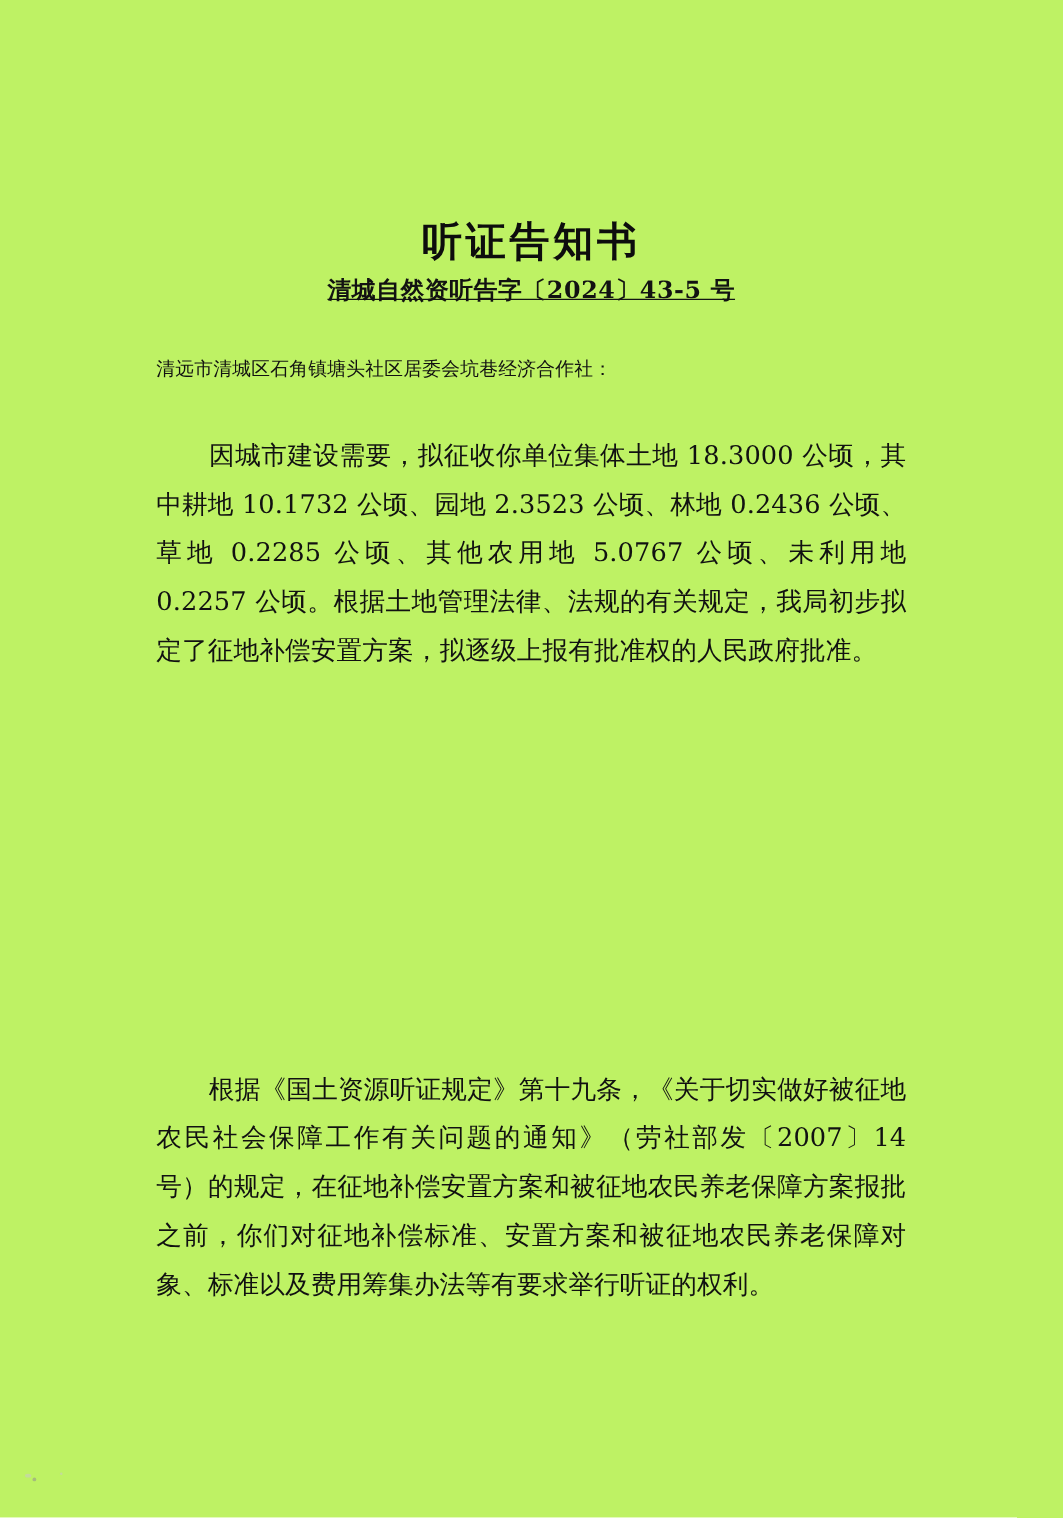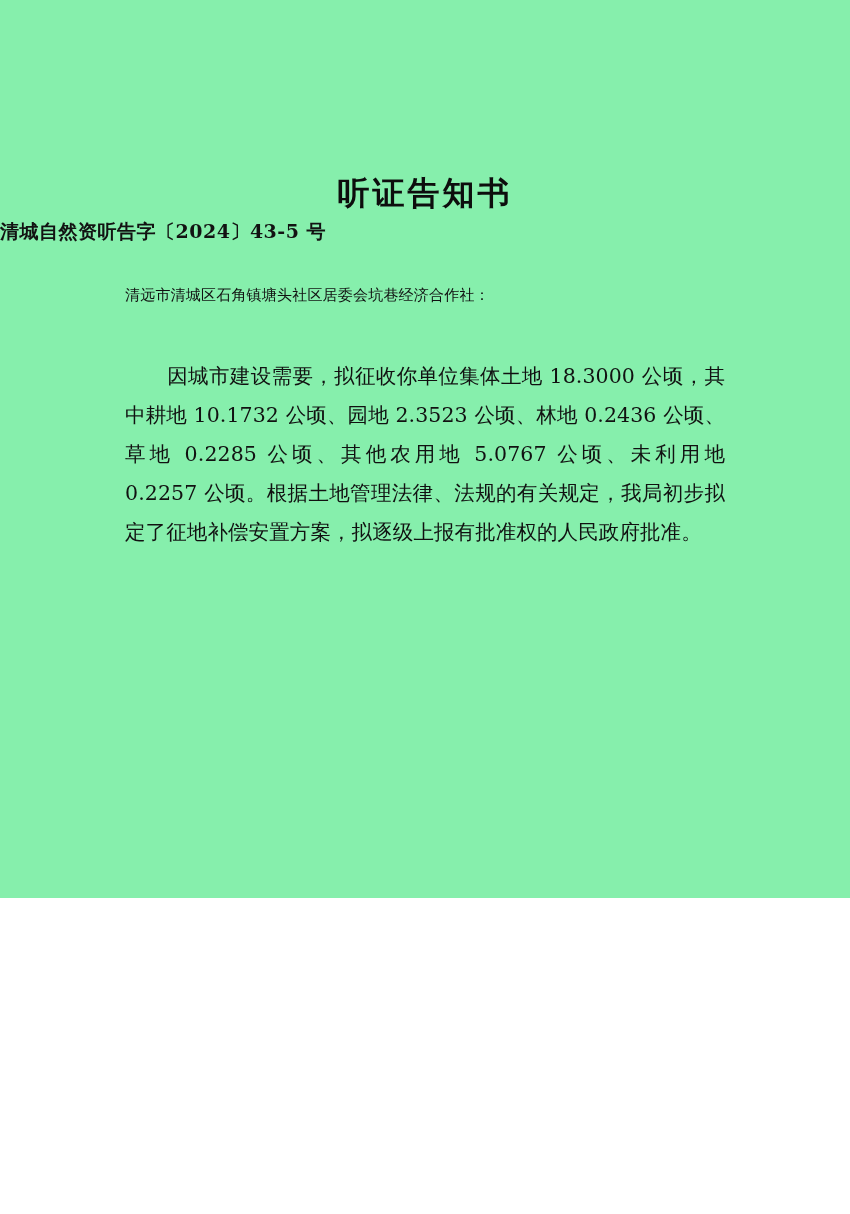--- a/index.html
+++ b/index.html
@@ -9,47 +9,49 @@
     background: #ffffff;
   }
   body {
     font-family: "DejaVu Serif", "Liberation Serif", serif;
     color: #111111;
     -webkit-font-smoothing: antialiased;
   }
   #page {
     position: relative;
     width: 850px;
-    height: 898px;
-    background: #86efac;
+    height: 1214px;
+    background: #bef264;
     overflow: hidden;
     box-sizing: border-box;
   }
   .doc-title {
     position: absolute;
     left: 0;
     right: 0;
     top: 151px;
     text-align: center;
     font-family: "DejaVu Sans", "Liberation Sans", sans-serif;
     font-weight: bold;
     font-size: 32px;
     letter-spacing: 3px;
     color: #0d0d0d;
   }
   .doc-number {
     position: absolute;
     left: 0;
     right: 0;
     top: 219px;
+    text-align: center;
     font-family: "DejaVu Serif", "Liberation Serif", serif;
     font-weight: bold;
     font-size: 19px;
     letter-spacing: 0.5px;
     color: #121212;
+    text-decoration: underline;
   }
   .recipient {
     position: absolute;
     left: 125px;
     top: 276px;
     font-size: 15px;
     line-height: 39px;
     letter-spacing: 0.2px;
     white-space: nowrap;
     color: #111111;
@@ -63,21 +65,21 @@
     text-align: justify;
     text-justify: inter-ideograph;
     text-align-last: left;
     letter-spacing: 0.1px;
     color: #111111;
   }
   .para .indent {
     display: inline-block;
     width: 42px;
   }
-  #para-1 { top: 336px; }
+  #para-1 { top: 324px; }
   #para-2 { top: 519px; }
   #para-3 { top: 831px; }
 
   
   .speckle {
     position: absolute;
     background: #c9c9c9;
     border-radius: 50%;
     opacity: 0.55;
   }
@@ -92,18 +94,19 @@
 
   <h1 class="doc-title">听证告知书</h1>
 
   <div class="doc-number">清城自然资听告字〔2024〕43-5 号</div>
 
   <div class="recipient">清远市清城区石角镇塘头社区居委会坑巷经济合作社：</div>
 
   <p class="para" id="para-1"><span class="indent"></span><span>因城市建设需要，拟征收你单位集体土地 18.3000 公顷，其中耕地 10.1732 公顷、园地 2.3523 公顷、林地 0.2436 公顷、草地 0.2285 公顷、其他农用地 5.0767 公顷、未利用地 0.2257 公顷。根据土地管理法律、法规的有关规定，我局初步拟定了征地补偿安置方案，拟逐级上报有批准权的人民政府批准。</span></p>
 
 
+  <p class="para" id="para-3"><span class="indent"></span><span>根据《国土资源听证规定》第十九条，《关于切实做好被征地农民社会保障工作有关问题的通知》（劳社部发〔2007〕14 号）的规定，在征地补偿安置方案和被征地农民养老保障方案报批之前，你们对征地补偿标准、安置方案和被征地农民养老保障对象、标准以及费用筹集办法等有要求举行听证的权利。</span></p>
 
   <div class="speckle" id="speckle-a"></div>
   <div class="speckle" id="speckle-b"></div>
   <div class="speckle" id="speckle-c"></div>
 
 </div>
 
 </body></html>

